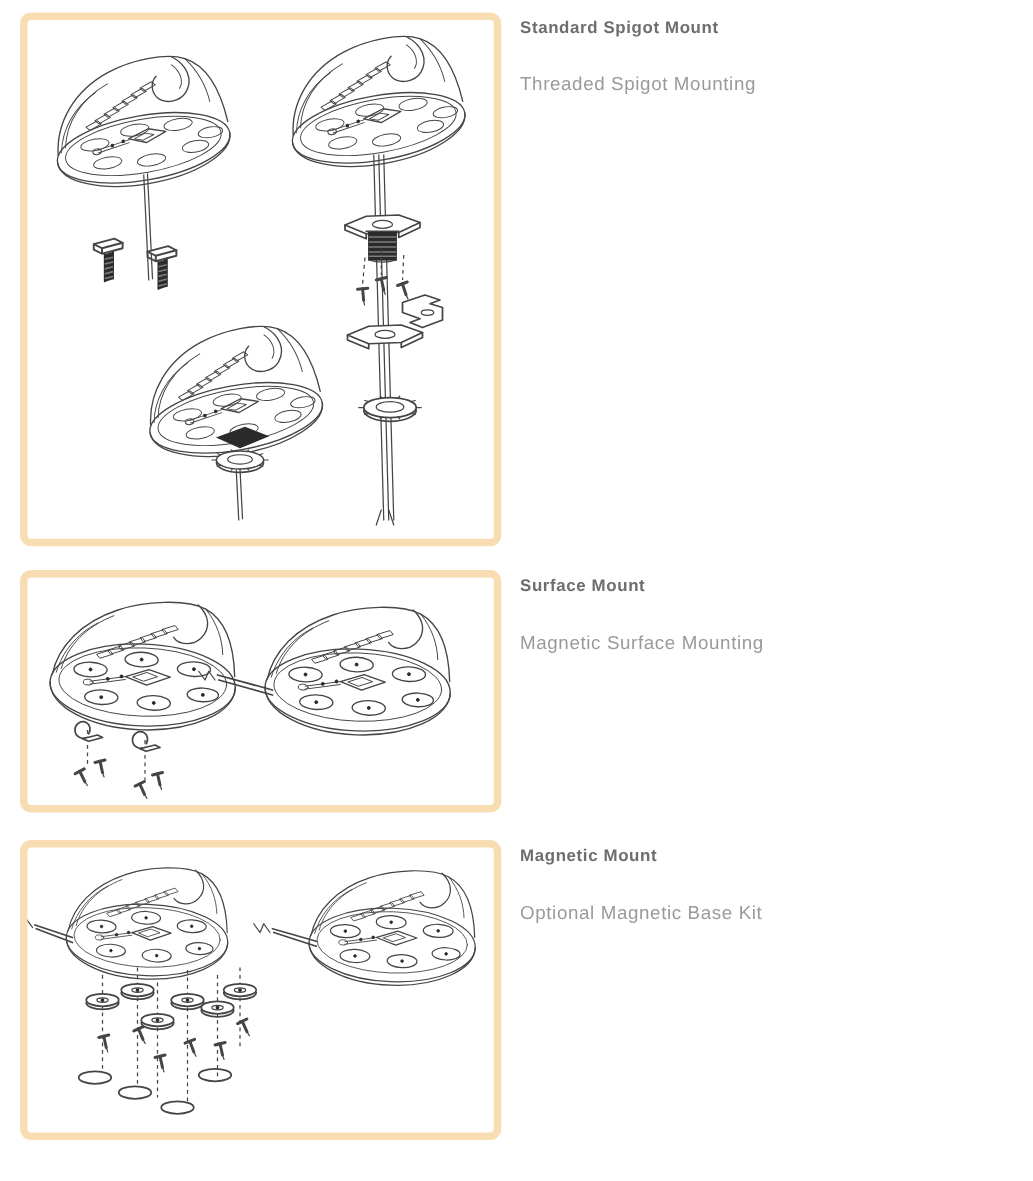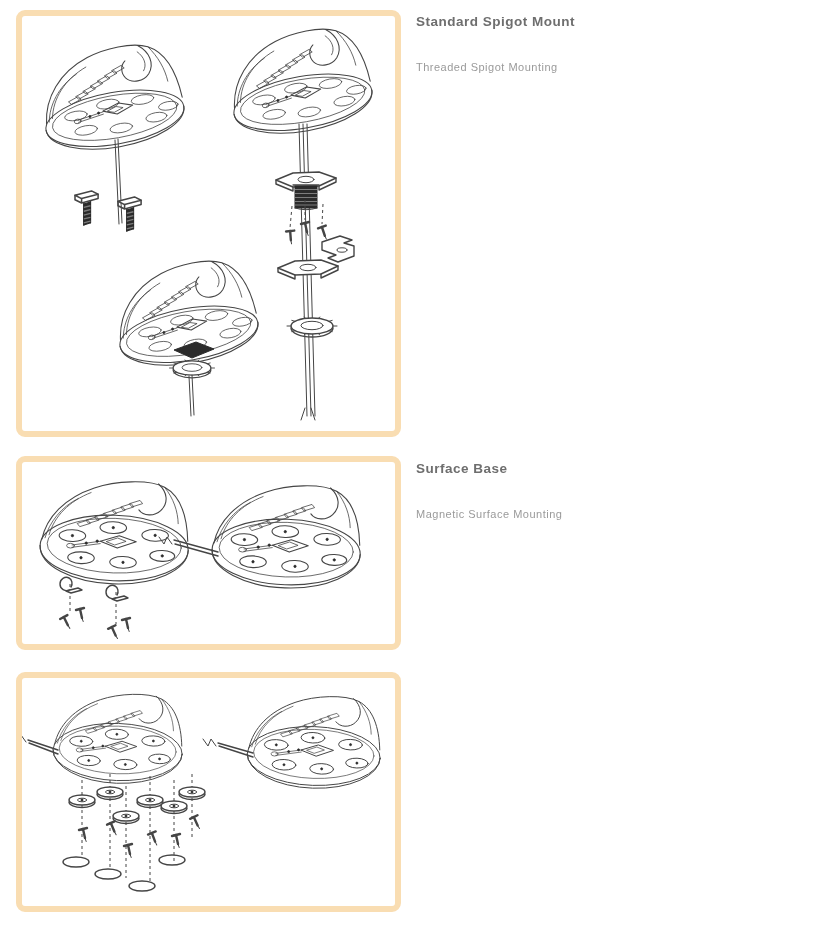--- a/index.html
+++ b/index.html
@@ -21,21 +21,21 @@
 
   .caption { position:absolute; left:416px; width:390px; }
   #caption-spigot   { top:13px;  }
   #caption-surface  { top:460px; }
   #caption-magnetic { top:676px; }
   .caption h3 {
     margin:0; font-size:13.5px; line-height:17px; font-weight:bold;
     color:var(--heading,#6e6e6e); letter-spacing:.5px;
   }
   .caption p {
-    margin:29px 0 0 0; font-size:11px; line-height:17px; font-weight:normal;
+    margin:29px 0 0 0; font-size:15px; line-height:17px; font-weight:normal;
     color:var(--subtitle,#9a9a9a); letter-spacing:.5px;
   }
 
   
   .ln    { fill:none; stroke:var(--line,#454545); stroke-width:1.4; stroke-linecap:round; stroke-linejoin:round; }
   .thin  { fill:none; stroke:var(--line,#454545); stroke-width:1;   stroke-linecap:round; stroke-linejoin:round; }
   .wh    { fill:#ffffff; stroke:var(--line,#454545); stroke-width:1.4; stroke-linejoin:round; }
   .dk    { fill:#2b2b2b; stroke:#2b2b2b; stroke-width:1; }
   .hatch { fill:none; stroke:#7d7d7d; stroke-width:1.2; }
   .dash  { fill:none; stroke:var(--line,#454545); stroke-width:1; stroke-dasharray:3 3; }
@@ -264,17 +264,21 @@
         <use href="#break" transform="translate(194,68)"></use>
       </g>
     </svg>
   </div>
 
   <div class="caption" id="caption-spigot">
     <h3>Standard Spigot Mount</h3>
     <p>Threaded Spigot Mounting</p>
   </div>
   <div class="caption" id="caption-surface">
-    <h3>Surface Base</h3>
+    <h3>Surface Mount</h3>
     <p>Magnetic Surface Mounting</p>
   </div>
+  <div class="caption" id="caption-magnetic">
+    <h3>Magnetic Mount</h3>
+    <p>Optional Magnetic Base Kit</p>
+  </div>
 
 </div>
 
 </body></html>

